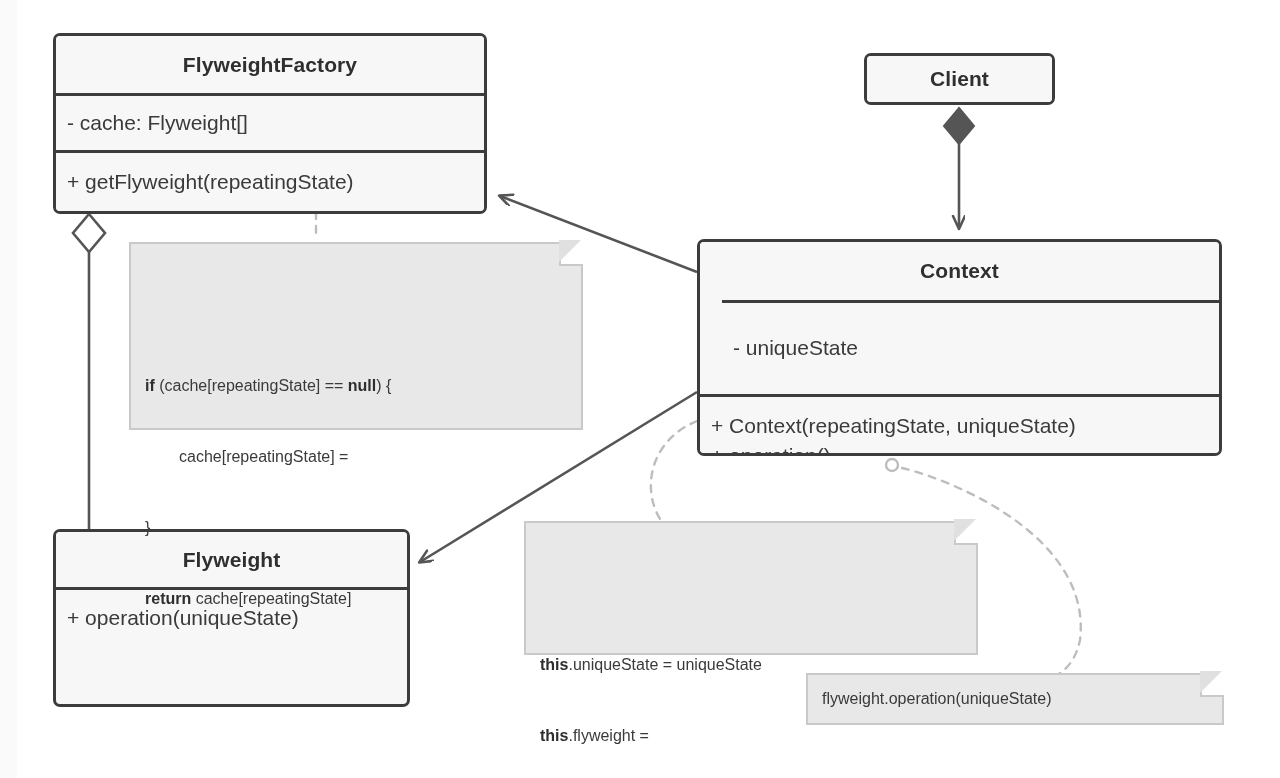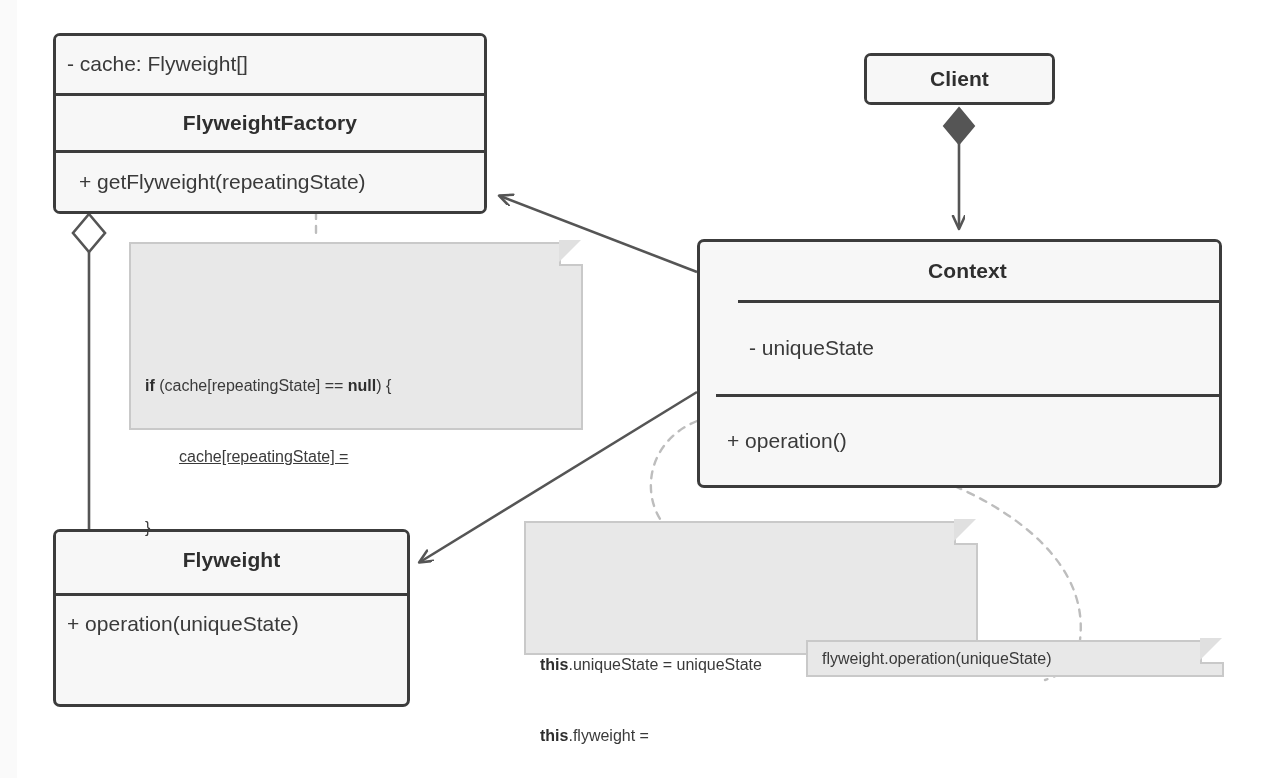--- a/index.html
+++ b/index.html
@@ -84,21 +84,21 @@
   }
   .note .fold::after {
     content: "";
     position: absolute;
     left: -2px; top: -2px;
     width: 0; height: 0;
     border-left: 22px solid #e0e0e0;
     border-bottom: 22px solid transparent;
   }
   .note b { font-weight: bold; color: #2e2e2e; }
-  .nl-indent1 { padding-left: 34px; display:block;text-decoration:underline; }
+  .nl-indent1 { padding-left: 34px; display:block; }
   .nl-indent2 { padding-left: 70px; display:block; }
   .nl { display: block; }
 </style>
 </head>
 <body>
 
 <div id="canvas">
 
   <div class="left-strip"></div>
 
@@ -134,75 +134,77 @@
       <path d="M 697 421 C 650 440, 640 490, 662 522" fill="none" stroke="#bdbdbd" stroke-width="2.4" stroke-dasharray="7 7" stroke-linecap="round"></path>
     </g>
     <g>
       <circle cx="892" cy="465" r="6" fill="none" stroke="#bdbdbd" stroke-width="2.4"></circle>
       <path d="M 902 468 C 960 482, 1092 540, 1080 640 C 1074 668, 1058 676, 1045 680" fill="none" stroke="#bdbdbd" stroke-width="2.4" stroke-dasharray="7 7" stroke-linecap="round"></path>
     </g>
   </svg>
 
   <div class="uml-class" style="left:53px; top:33px; width:434px; height:181px;">
     <div class="uml-section" style="height:57px;">
+      <div class="uml-title">FlyweightFactory</div>
+    </div>
+    <div class="uml-section" style="height:57px;">
       <div class="uml-member">- cache: Flyweight[]</div>
     </div>
-    <div class="uml-section" style="height:57px;">
-      <div class="uml-title">FlyweightFactory</div>
-    </div>
-    <div class="uml-section" style="height:61px;padding-left:12px;">
+    <div class="uml-section" style="height:61px;">
       <div class="uml-member">+ getFlyweight(repeatingState)</div>
     </div>
   </div>
 
   <div class="uml-class" style="left:864px; top:53px; width:191px; height:52px;">
     <div class="uml-section" style="height:46px;">
       <div class="uml-title">Client</div>
     </div>
   </div>
 
-  <div class="uml-class" style="left:697px; top:239px; width:525px; height:249px;padding-left:16px;">
+  <div class="uml-class" style="left:697px; top:239px; width:525px; height:217px;">
     <div class="uml-section" style="height:58px;">
       <div class="uml-title">Context</div>
     </div>
     <div class="uml-section" style="height:94px;margin-left:22px;">
       <div class="uml-member">- uniqueState</div>
     </div>
     <div class="uml-section" style="height:91px;">
+      <div class="uml-member">+ Context(repeatingState, uniqueState)</div>
       <div class="uml-member">+ operation()</div>
     </div>
   </div>
 
   <div class="uml-class" style="left:53px; top:529px; width:357px; height:178px;">
     <div class="uml-section" style="height:55px;">
       <div class="uml-title">Flyweight</div>
     </div>
-    <div class="uml-section" style="height:60px;margin-top:6px;">
+    <div class="uml-section" style="height:60px;">
       <div class="uml-member">+ operation(uniqueState)</div>
     </div>
   </div>
 
   <div class="note" style="left:129px; top:242px; width:454px; height:188px;">
     <div class="fold"></div>
     <div>
       <span class="nl"><b>if</b> (cache[repeatingState] == <b>null</b>) {</span>
       <span class="nl nl-indent1">cache[repeatingState] =</span>
       <span class="nl">}</span>
+      <span class="nl"><b>return</b> cache[repeatingState]</span>
     </div>
   </div>
 
   <div class="note" style="left:524px; top:521px; width:454px; height:134px;">
     <div class="fold"></div>
     <div>
       <span class="nl"><b>this</b>.uniqueState = uniqueState</span>
       <span class="nl"><b>this</b>.flyweight =</span>
       
     </div>
   </div>
 
-  <div class="note" style="left:806px; top:640px; width:418px; height:37px; display:flex; align-items:center;">
+  <div class="note" style="left:806px; top:673px; width:418px; height:52px; display:flex; align-items:center;">
     <div class="fold"></div>
     <div>
       <span class="nl">flyweight.operation(uniqueState)</span>
     </div>
   </div>
 
 </div>
 
 </body></html>

